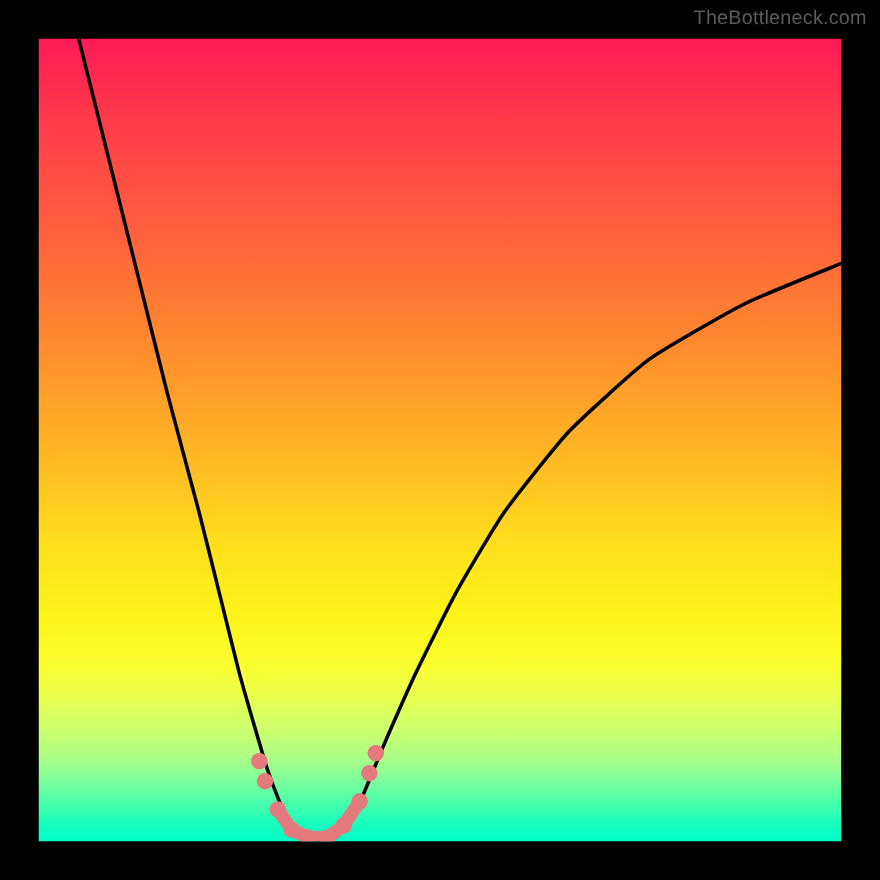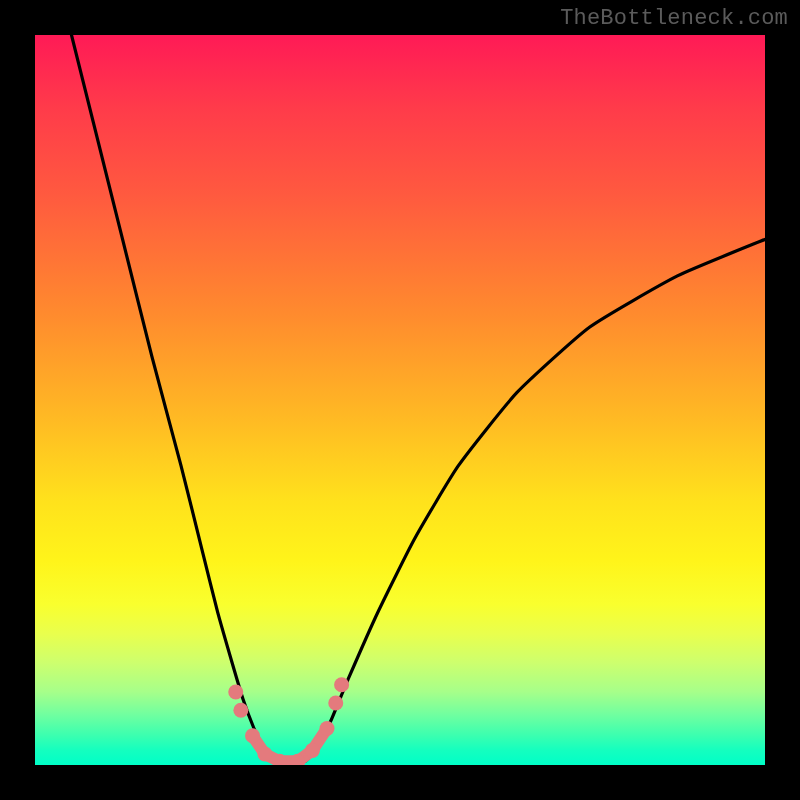--- a/index.html
+++ b/index.html
@@ -65,26 +65,25 @@
   .marker-line {
     stroke: #e47a7d;
     stroke-width: 12;
     stroke-linecap: round;
     fill: none;
   }
   .attribution {
     position: absolute;
     top: 6px;
     right: 12px;
-    font-size: 22px;
+    font-size: 18px;
     font-weight: 500;
     color: #5b5b5b;
     letter-spacing: 0.2px;
     user-select: none;
-    font-family: Liberation Mono, monospace;
   }
 </style>
 </head>
 <body>
 
 <div class="frame">
   <div class="plot">
     <div class="gradient"></div>
     <svg class="curves" viewBox="0 0 730 730" preserveAspectRatio="none">
       <path id="left-curve" class="curve" d="M 36.5 0 C 38.325 7.300000000000002, 54.141666666666666 70.56666666666669, 58.4 87.60000000000002 C 62.65833333333333 104.63333333333335, 82.73333333333333 184.9333333333333, 87.6 204.39999999999998 C 92.46666666666665 223.86666666666665, 111.93333333333334 302.34166666666664, 116.8 321.2 C 121.66666666666666 340.05833333333334, 141.74166666666667 414.27500000000003, 146 430.70000000000005 C 150.25833333333333 447.12500000000006, 164.85833333333335 506.13333333333327, 167.9 518.3 C 170.94166666666666 530.4666666666666, 180.06666666666666 567.575, 182.5 576.7 C 184.93333333333334 585.825, 194.97083333333336 620.5, 197.10000000000002 627.8 C 199.22916666666669 635.0999999999999, 206.225 658.8249999999999, 208.04999999999998 664.3 C 209.87499999999997 669.775, 217.47916666666666 689.85, 219 693.5 C 220.52083333333334 697.15, 225.08333333333334 705.9708333333333, 226.3 708.1 C 227.51666666666668 710.2291666666667, 232.38333333333333 717.5291666666666, 233.6 719.05 C 234.81666666666666 720.5708333333333, 240.29166666666669 725.7416666666667, 240.9 726.35"></path>

